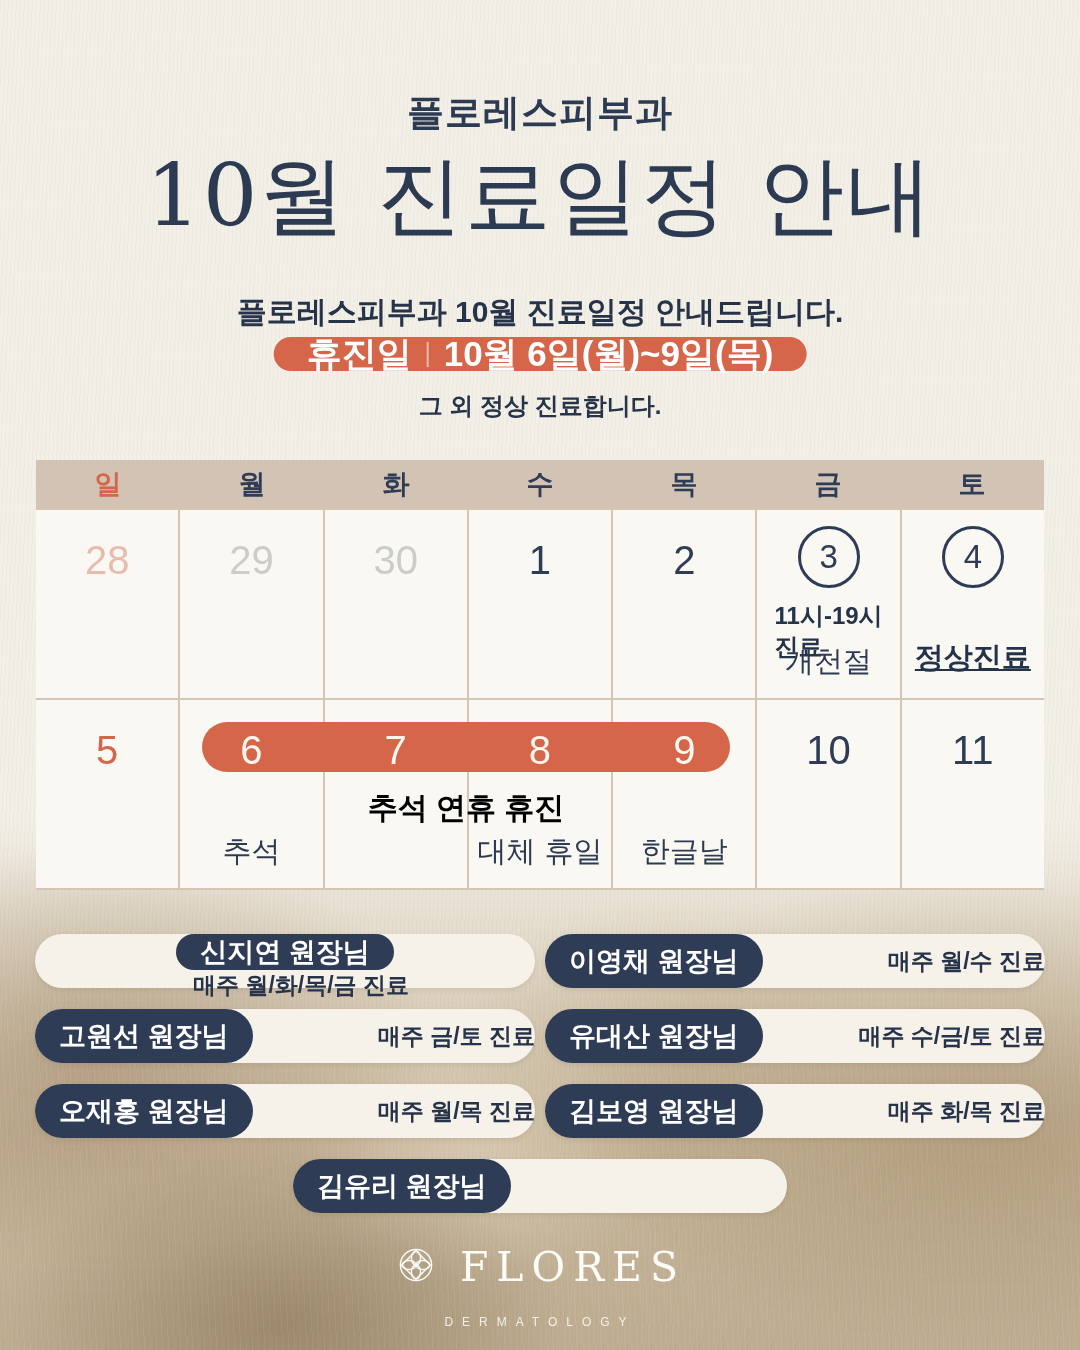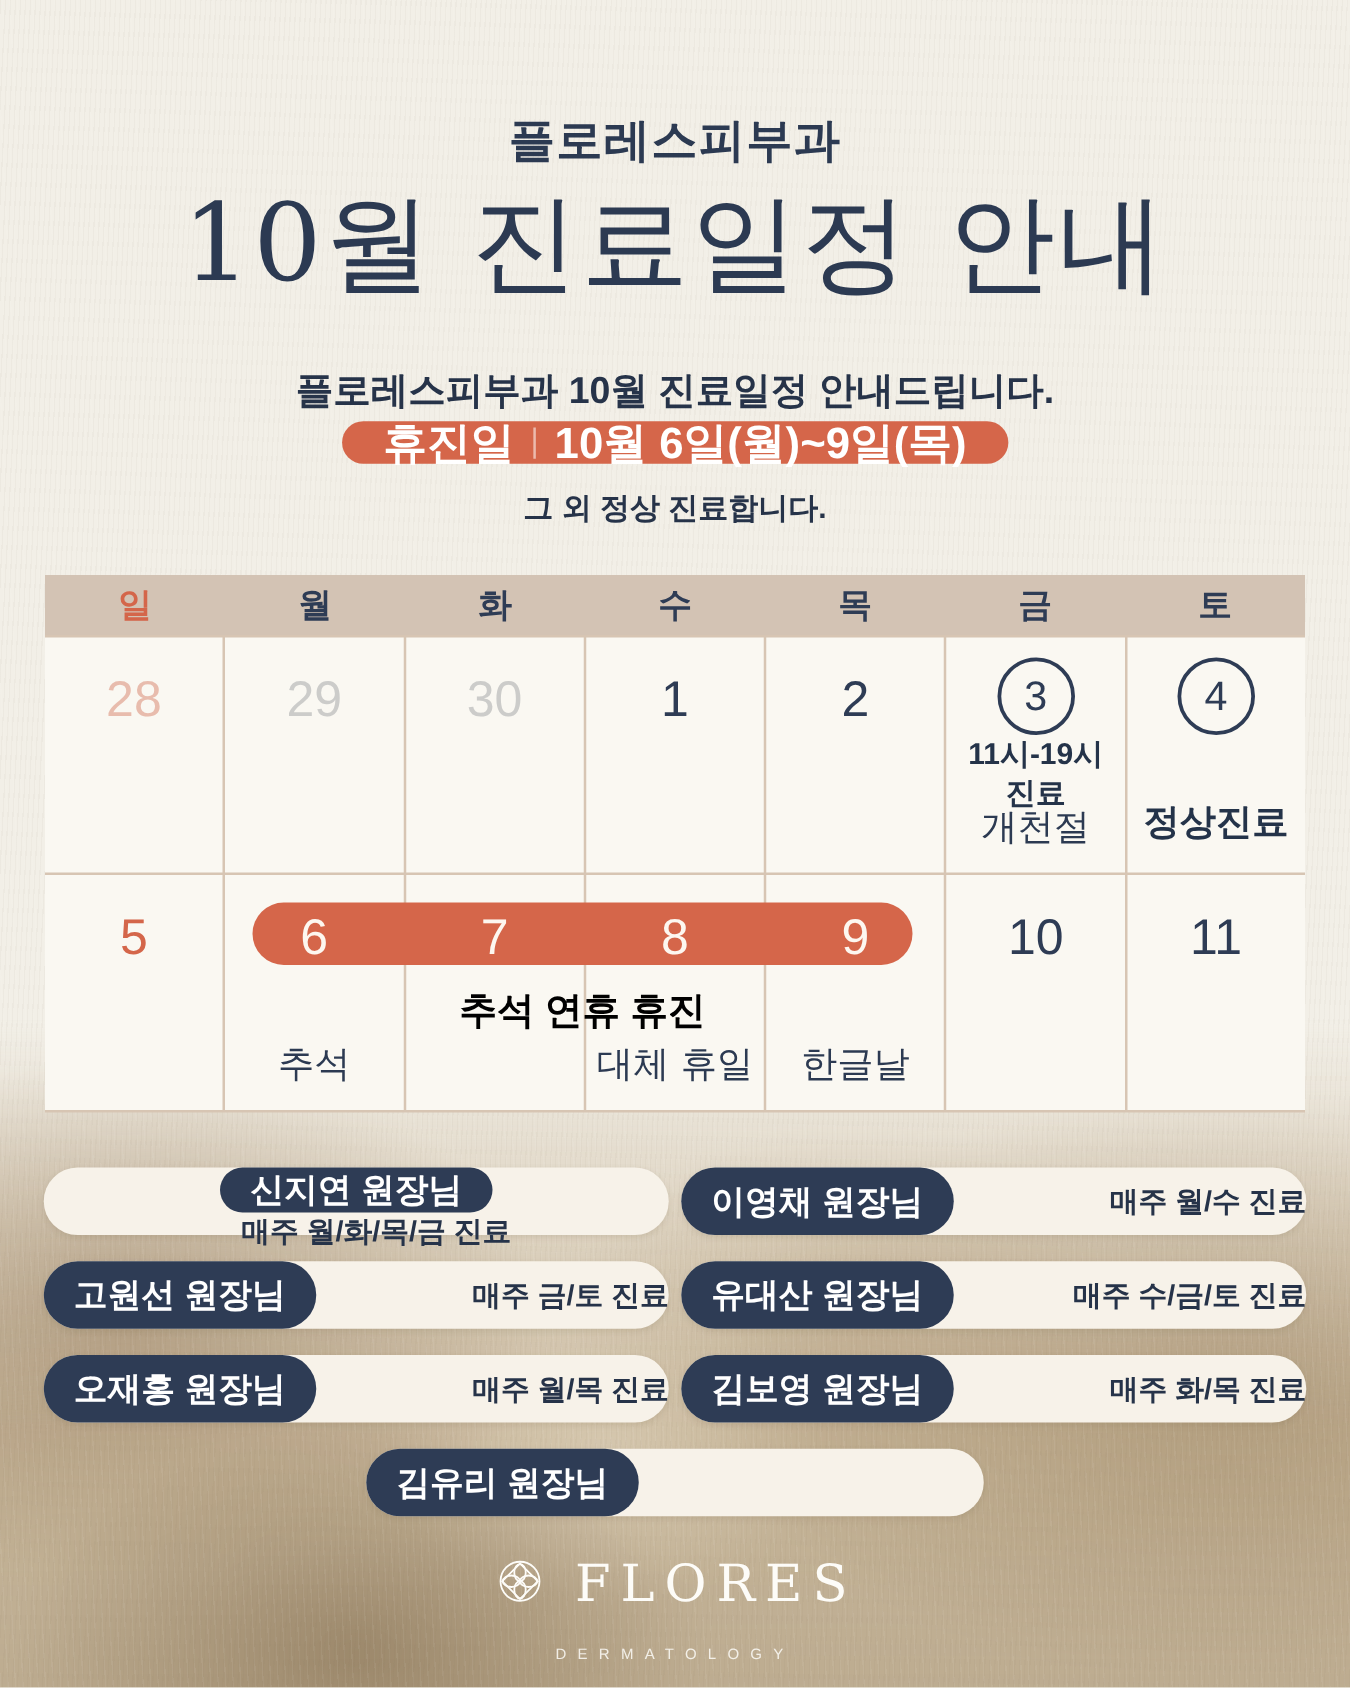--- a/index.html
+++ b/index.html
@@ -80,26 +80,26 @@
   .day.past{ color:#ccccca; }
   .day.sun{ color:#d4664a; }
   .day.on-holiday{ color:#fdf7f0; }
   .day-circle{
     position:relative; z-index:2; margin-top:16px; width:56px; height:56px;
     border:3px solid #2e3c55; border-radius:50%;
     display:flex; align-items:center; justify-content:center;
     font-size:33px; color:#2e3c55;
   }
   .cell-note-bold{
-    text-align:center;
+    margin-top:12px; 
     font-weight:800; font-size:24px; line-height:1.3; color:#243349;
   }
   .cell-note-big{
     margin-top:50px; text-align:right;
-    font-weight:800; font-size:29px; color:#243349;
+    font-weight:800; font-size:29px; color:#243349;text-decoration:underline;
   }
   .cell-holiday-label{
     position:absolute; bottom:16px; left:0; width:100%; text-align:center;
     font-family:"DejaVu Serif", serif; font-size:29px; color:#2c3a52;
   }
   .chuseok-pill{
     position:absolute; left:166px; top:22px; width:528px; height:50px;
     background:#d5664a; border-radius:28px; z-index:1;
   }
   .chuseok-banner{

